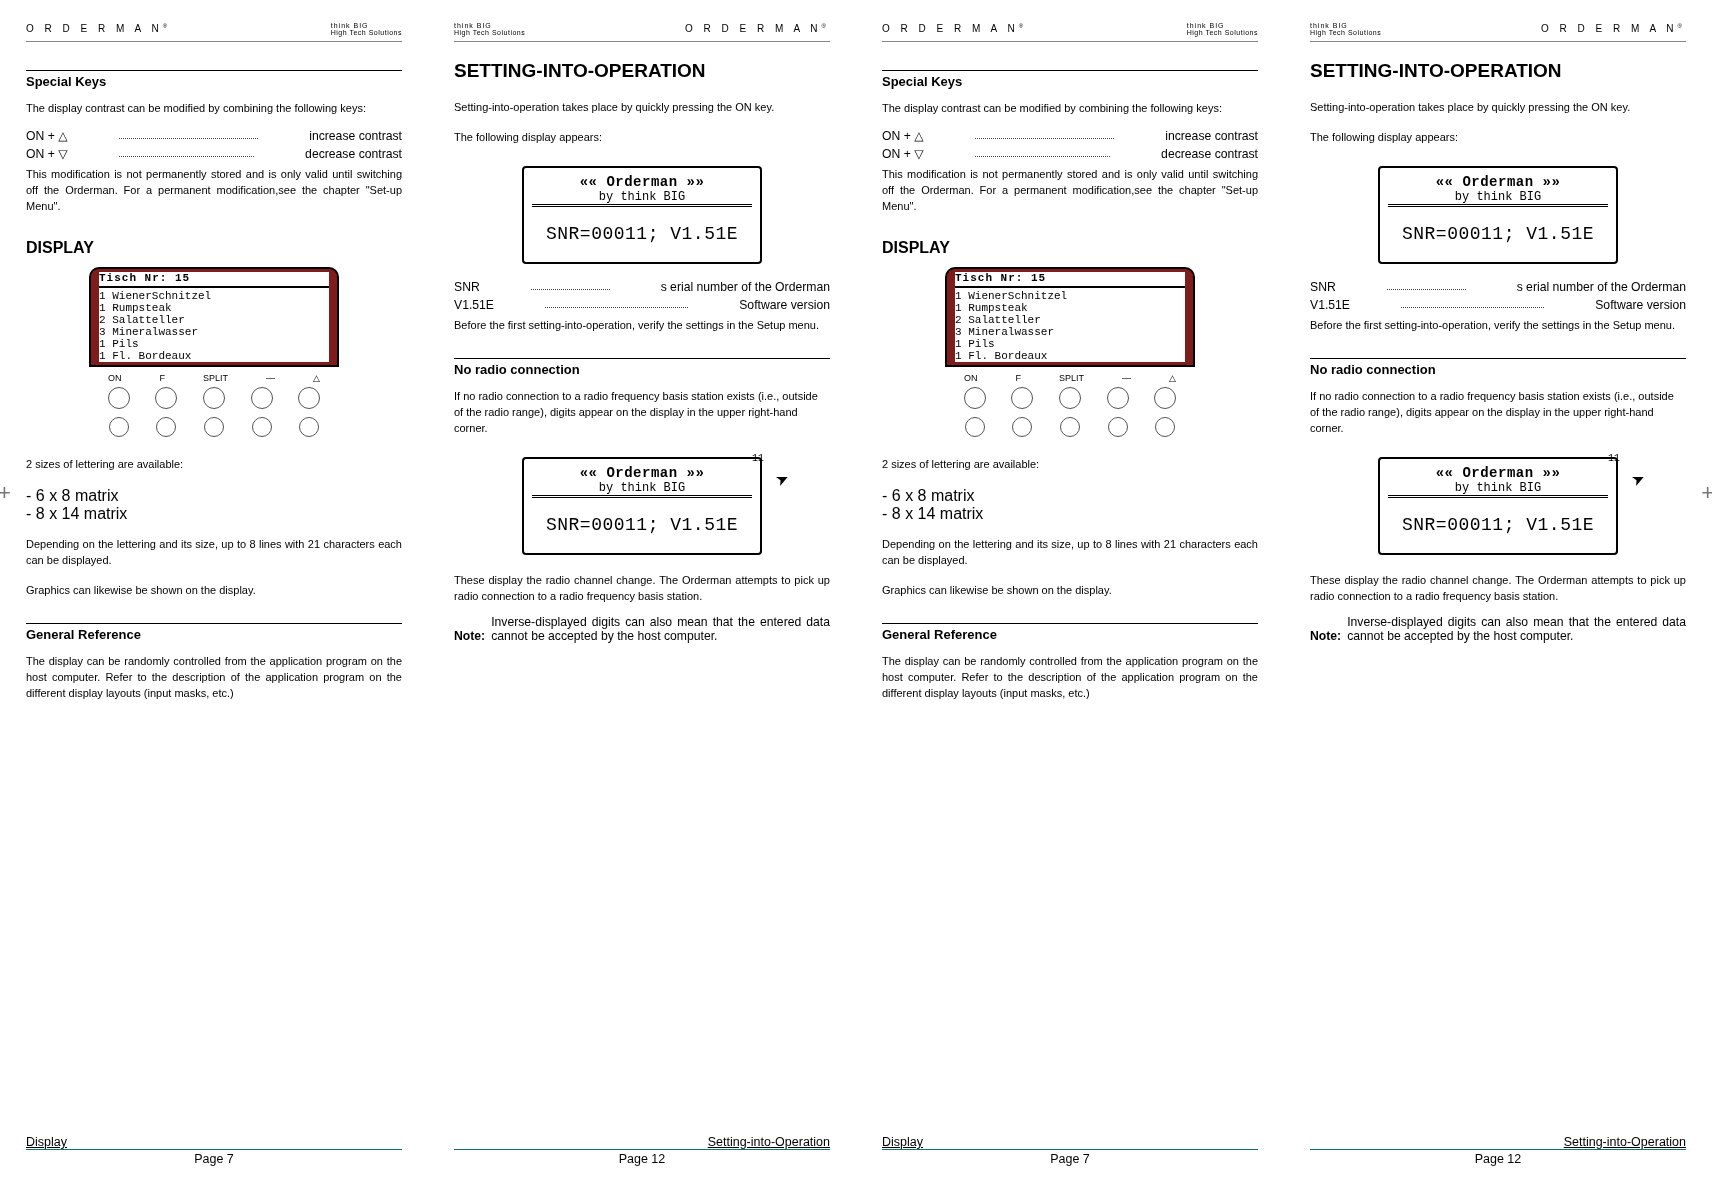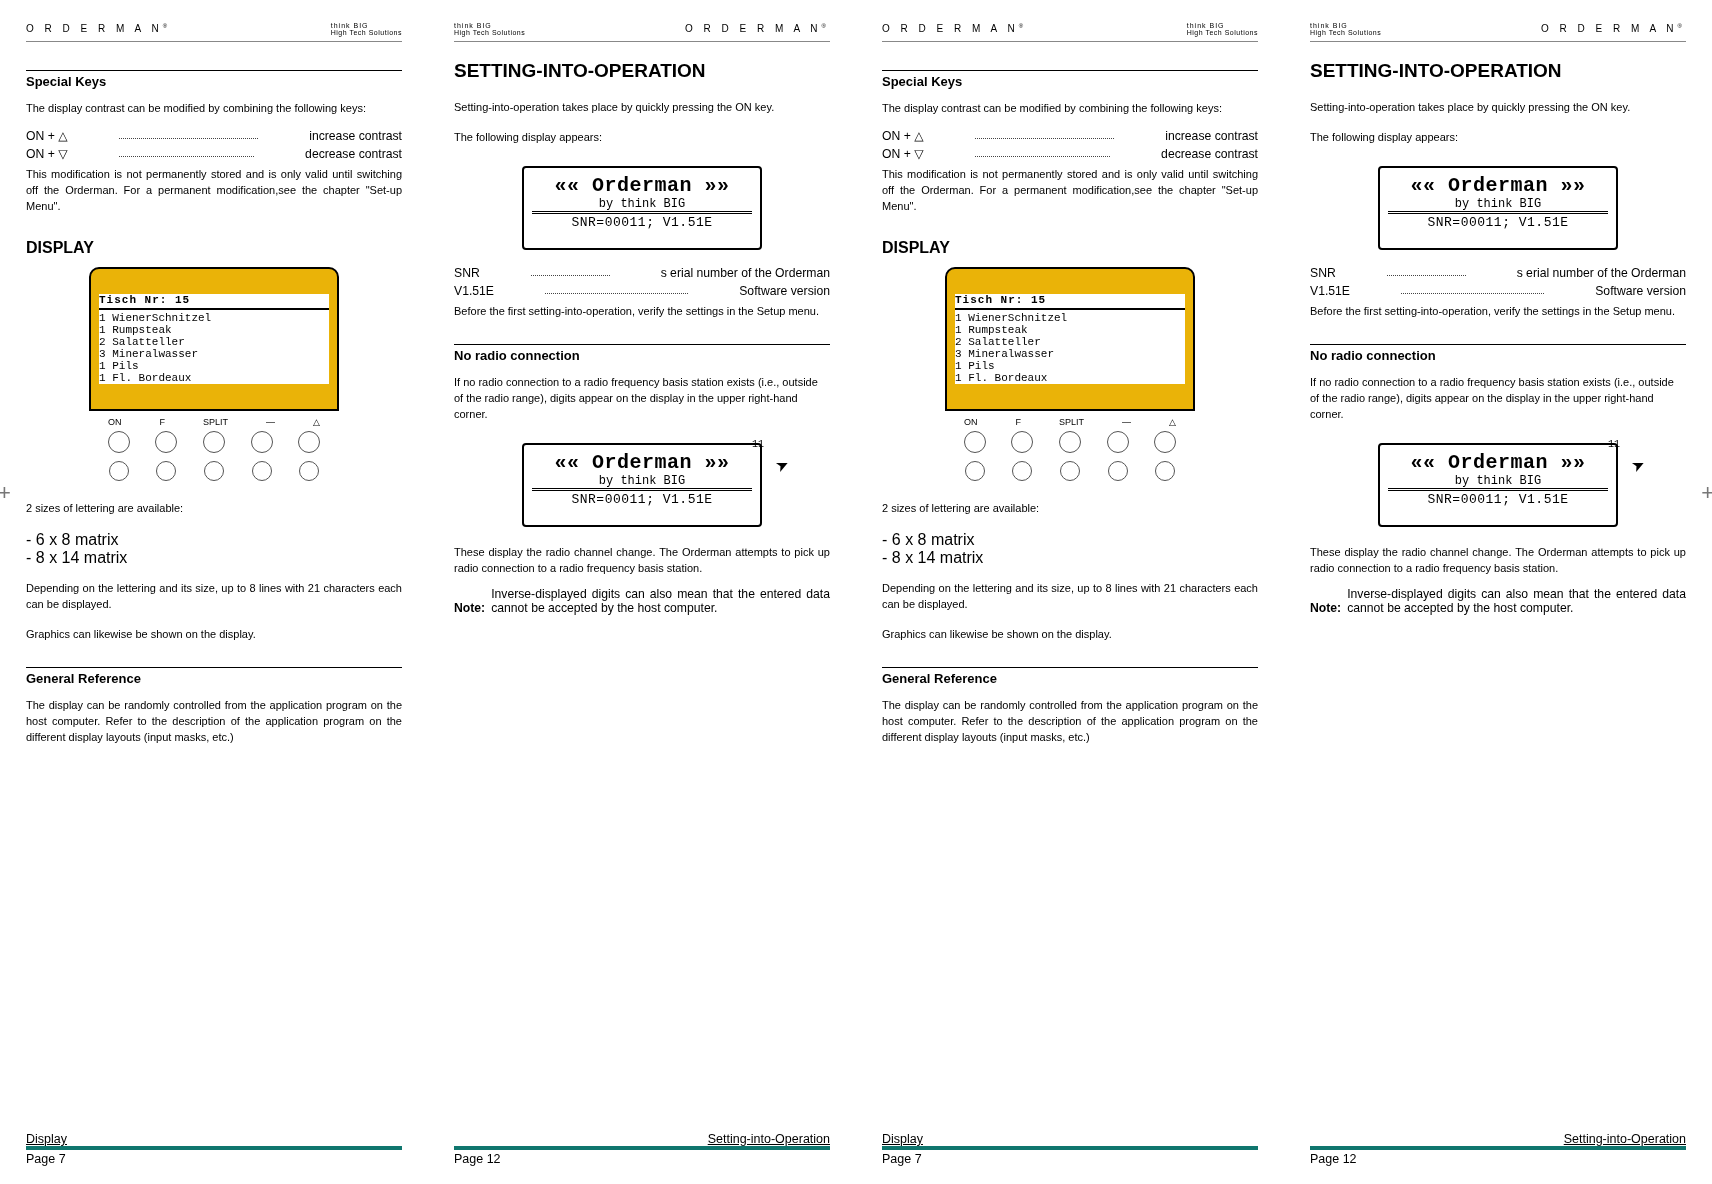--- a/index.html
+++ b/index.html
@@ -69,22 +69,22 @@
     padding-top: 3px;
     margin: 14px 0 8px 0;
   }
   .device {
     width: 250px;
     margin: 6px auto 10px;
   }
   .device-screen {
     border: 2px solid #000;
     border-radius: 10px 10px 0 0;
-    background:#eab308;
-    padding:25px 8px;
+    background:#7f1d1d;
+    padding:3px 8px;
   }
   .screen-inner {
     background:#fff;
     font-family: "Courier New", monospace;
     font-size:11px;
     line-height:1.1;
     color:#000;
   }
   .screen-title { letter-spacing:1px; font-weight:bold; border-bottom:2px solid #000; padding-bottom:2px; margin-bottom:2px;}
   .btnrow { display:flex; justify-content:space-around; font-size:9px; padding:6px 0 2px; }
@@ -94,34 +94,34 @@
   .lcd {
     width: 240px;
     margin: 10px auto 14px;
     border: 2px solid #000;
     border-radius: 4px;
     padding: 6px 8px 18px;
     font-family: "Courier New", monospace;
     text-align:center;
     position:relative;
   }
-  .lcd .l1 { font-weight:bold; font-size:20px; letter-spacing:0.5px;}
+  .lcd .l1 { font-weight:bold; font-size:14px; letter-spacing:0.5px;}
   .lcd .l2 { font-size:12px; }
-  .lcd .l3 { font-size:13px; border-top:3px double #000; padding-top:1px; letter-spacing:0.5px;}
+  .lcd .l3 { font-size:18px; border-top:3px double #000; padding-top:17px; letter-spacing:0.5px;}
   .lcd .corner { position:absolute; top:-6px; right:-4px; font-size:10px; font-weight:normal;}
   .lcd .arrow { position:absolute; top:8px; right:-30px; font-size:22px; transform:rotate(-25deg);}
   ul.dash { list-style:none; padding:0; margin:4px 0 10px; font-size:16px;}
   ul.dash li::before { content:"- "; }
   .note { font-size:12.2px; display:flex;align-items:flex-end; }
   .note b { margin-right:6px; white-space:nowrap;}
   .footer {
     margin-top:auto;
     font-size:12.5px;
   }
-  .footer .line { border-top:4px solid #0f766e; padding-top:2px; display:flex; justify-content:flex-start;}
+  .footer .line { border-top:1px solid #0f766e; padding-top:2px; display:flex; justify-content:center;}
   .footer.right { text-align:right; }
   .crop { position:absolute; font-size:22px; color:#777; }
   .crop.l { left:-2px; top:480px; }
 </style>
 </head>
 <body>
 
 <div class="page">
   <span class="crop l">+</span>
   <div class="hdr">

